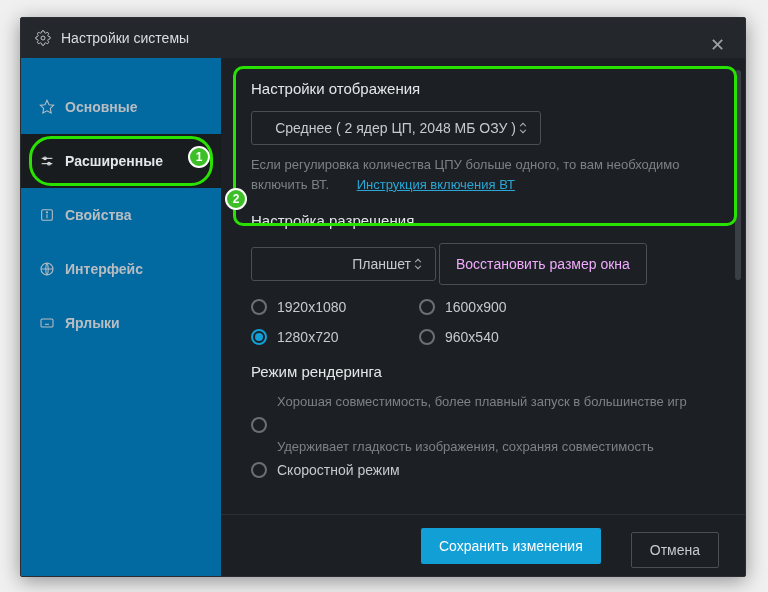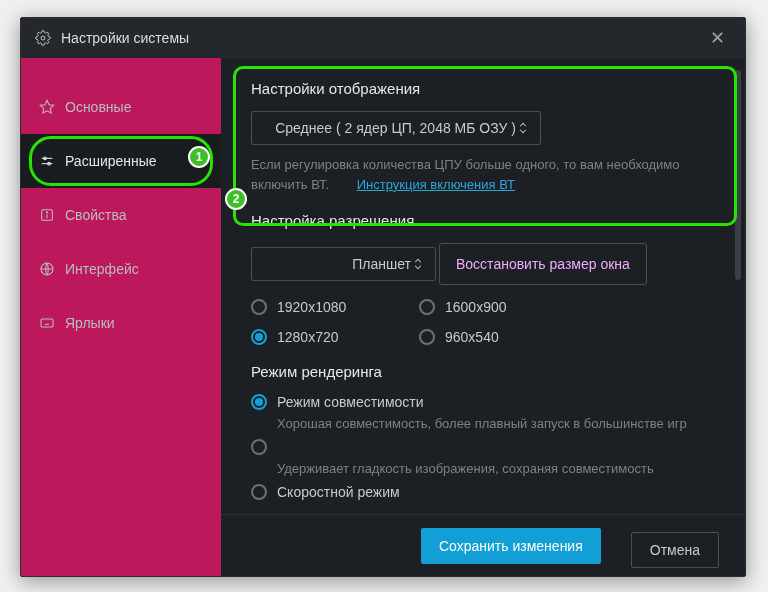--- a/index.html
+++ b/index.html
@@ -1,23 +1,23 @@
 <!DOCTYPE html>
 <html><head>
 <meta charset="utf-8">
 <style>
   * { box-sizing: border-box; margin: 0; padding: 0; font-family: -apple-system, "Segoe UI", Arial, sans-serif; }
   body { background: #f0f0f0; width: 768px; height: 592px; overflow: hidden; }
   .window { position: absolute; left: 20px; top: 17px; width: 726px; height: 560px; background: #1c2024; border: 1px solid #2a2e33; border-radius: 2px; box-shadow: 0 4px 20px rgba(0,0,0,.4); display: flex; flex-direction: column; }
-  .titlebar { height: 40px; background: #24282d; display: flex; align-items: center; padding: 3px 14px; }
+  .titlebar { height: 40px; background: #24282d; display: flex; align-items: flex-start; padding: 12px 14px; }
   .gear { width: 16px; height: 16px; fill: none; stroke: #bfc4c9; stroke-width: 1.5; margin-right: 10px; }
   .titlebar .title { color: #d9dde1; font-size: 14px; }
   .close { margin-left: auto; font-size: 18px; color: #9aa0a6; cursor: pointer; padding: 4px 6px; }
   .body { flex: 1; display: flex; min-height: 0; }
-  .sidebar { width: 200px; background: #be185d; padding-top: 22px; position: relative; }
+  .sidebar { width: 200px; background: #0369a1; padding-top: 22px; position: relative; font-weight: bold; }
   .side-item { height: 54px; display: flex; align-items: center; padding-left: 44px; color: #b8bdc2; font-size: 14px; cursor: pointer; position: relative; }
   .side-item svg { position: absolute; left: 18px; width: 16px; height: 16px; fill: none; stroke: #b8bdc2; stroke-width: 1.6; }
   .side-item.active { background: #191c1f; color: #e4e7ea; }
   .side-item.active svg { stroke: #e4e7ea; }
   .badge { position: absolute; width: 22px; height: 22px; border-radius: 50%; background: #3dbf28; border: 2px solid #fff; color: #fff; font-size: 12px; font-weight: bold; display: flex; align-items: center; justify-content: center; z-index: 10; }
   .hl-side { position: absolute; left: 8px; right: 8px; top: 78px; height: 50px; border: 3px solid #28e200; border-radius: 22px; pointer-events: none; }
   .badge1 { left: 167px; top: 128px; }
   .main { flex: 1; position: relative; overflow: hidden; }
   .scroll { position: absolute; inset: 0; padding: 22px 30px 0 30px; overflow: hidden; }
   .sec-title { color: #e4e7ea; font-size: 15px; margin-bottom: 14px; }
@@ -150,24 +150,20 @@
               </div>
             <div class="radio">
                 <span class="rcircle"></span>
                 <span>960x540</span>
               </div>
           </div>
         </div>
 
         <div class="sec3 render">
           <div class="sec-title">Режим рендеринга</div>
-          <div class="radio sel">
-              <span class="rcircle"></span>
-              <span>Режим совместимости</span>
-            </div>
           <div class="desc">Хорошая совместимость, более плавный запуск в большинстве игр</div>
           <div class="radio">
               <span class="rcircle"></span>
             </div>
           <div class="desc">Удерживает гладкость изображения, сохраняя совместимость</div>
           <div class="radio">
               <span class="rcircle"></span>
               <span>Скоростной режим</span>
             </div>
         </div>

